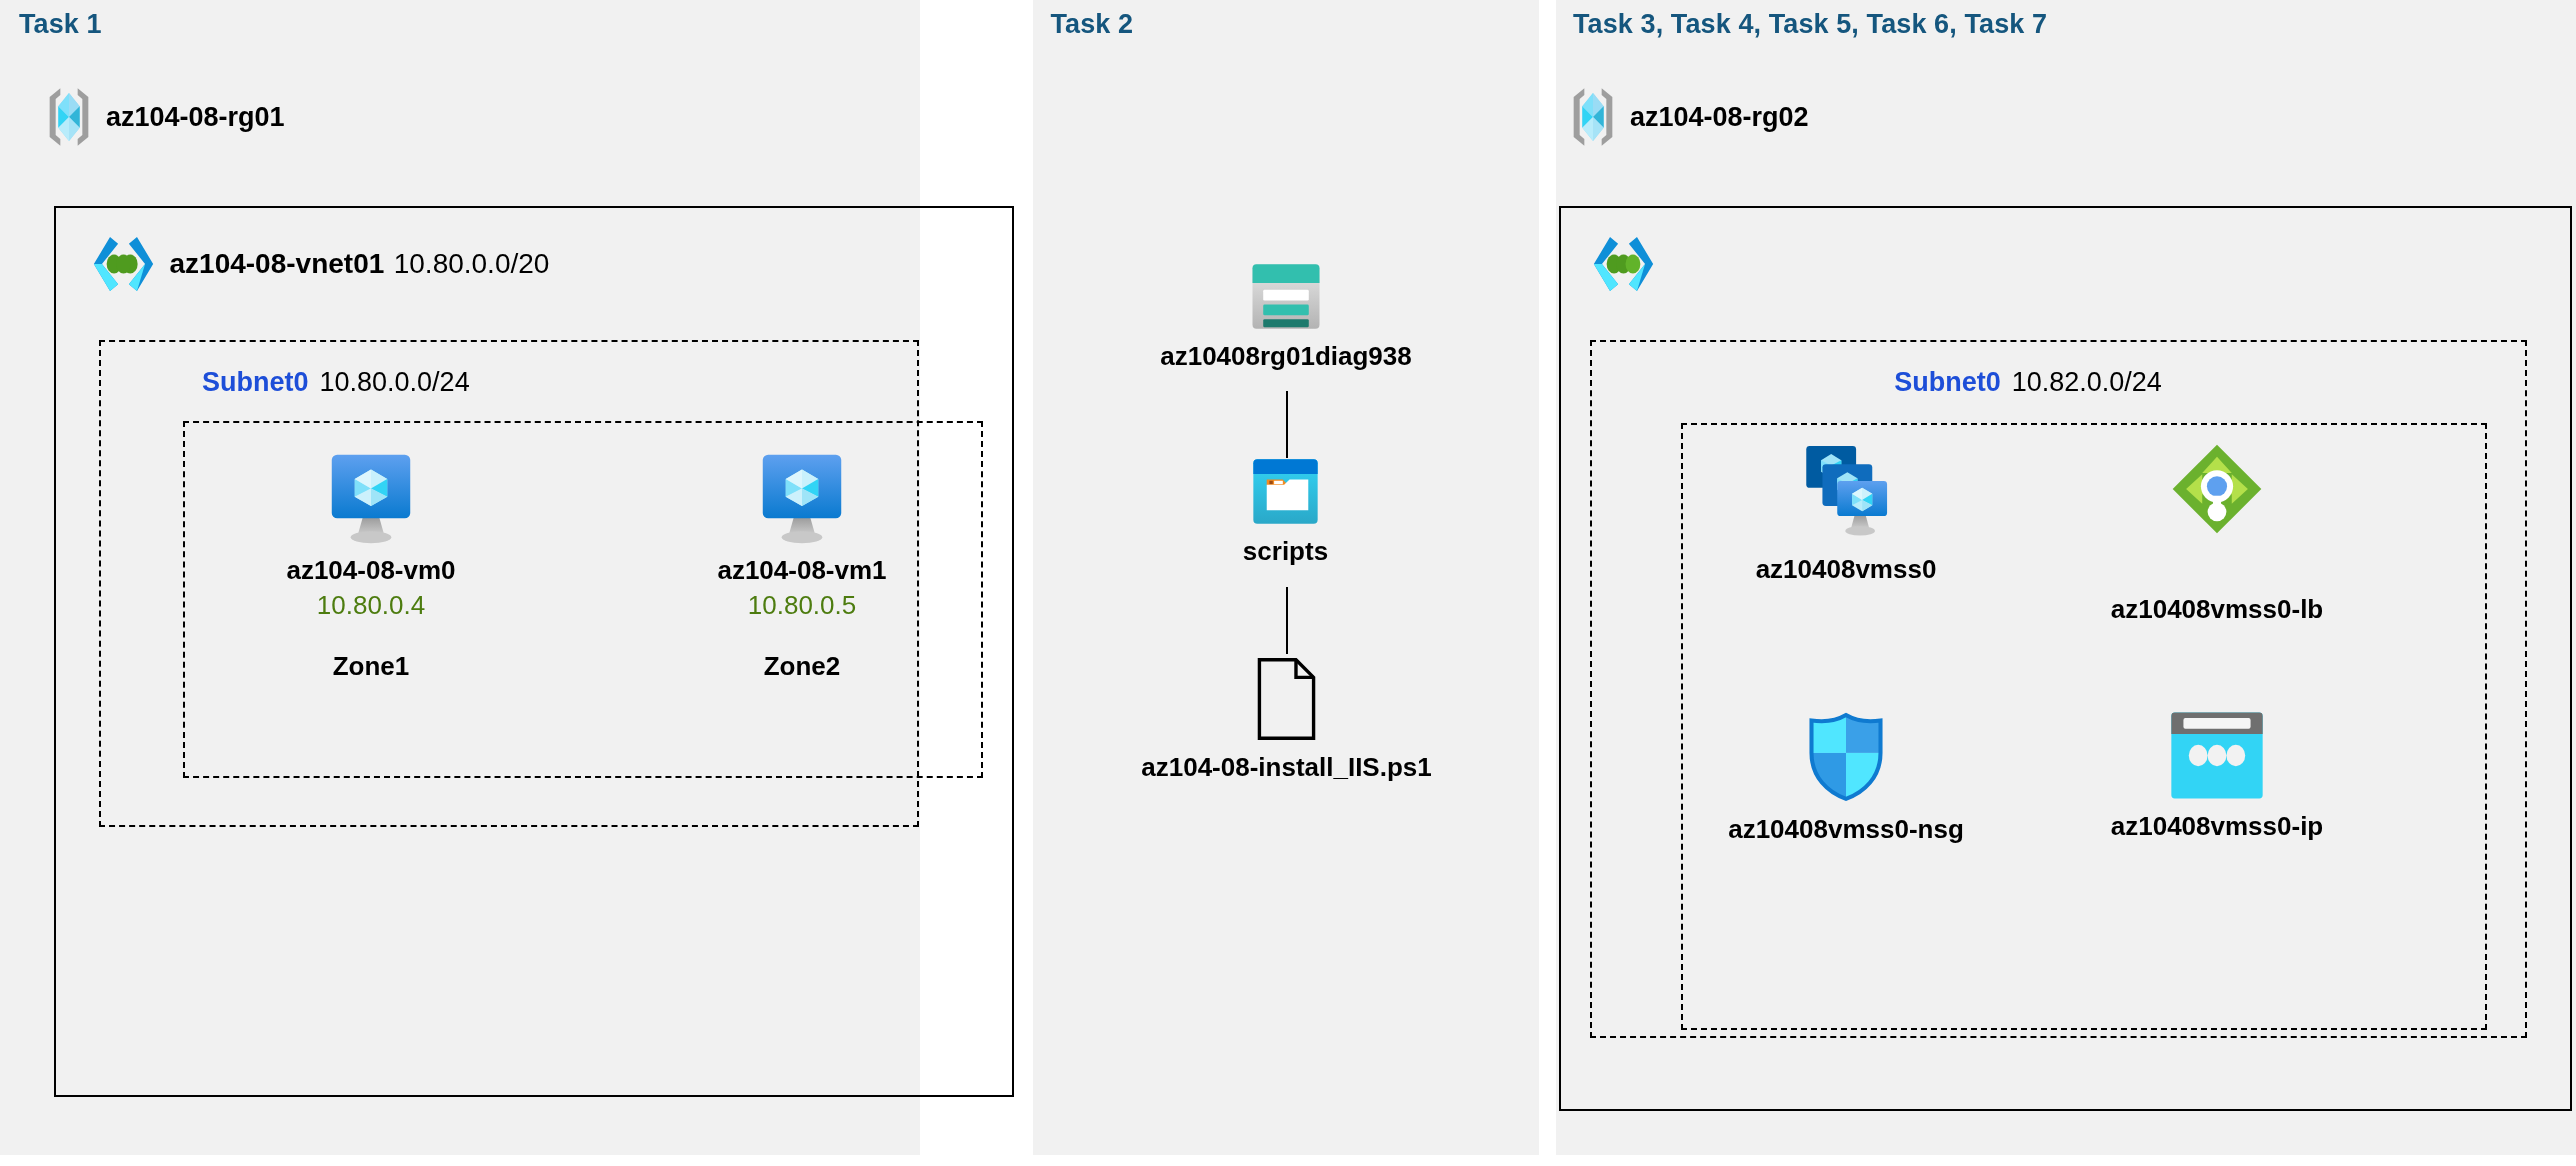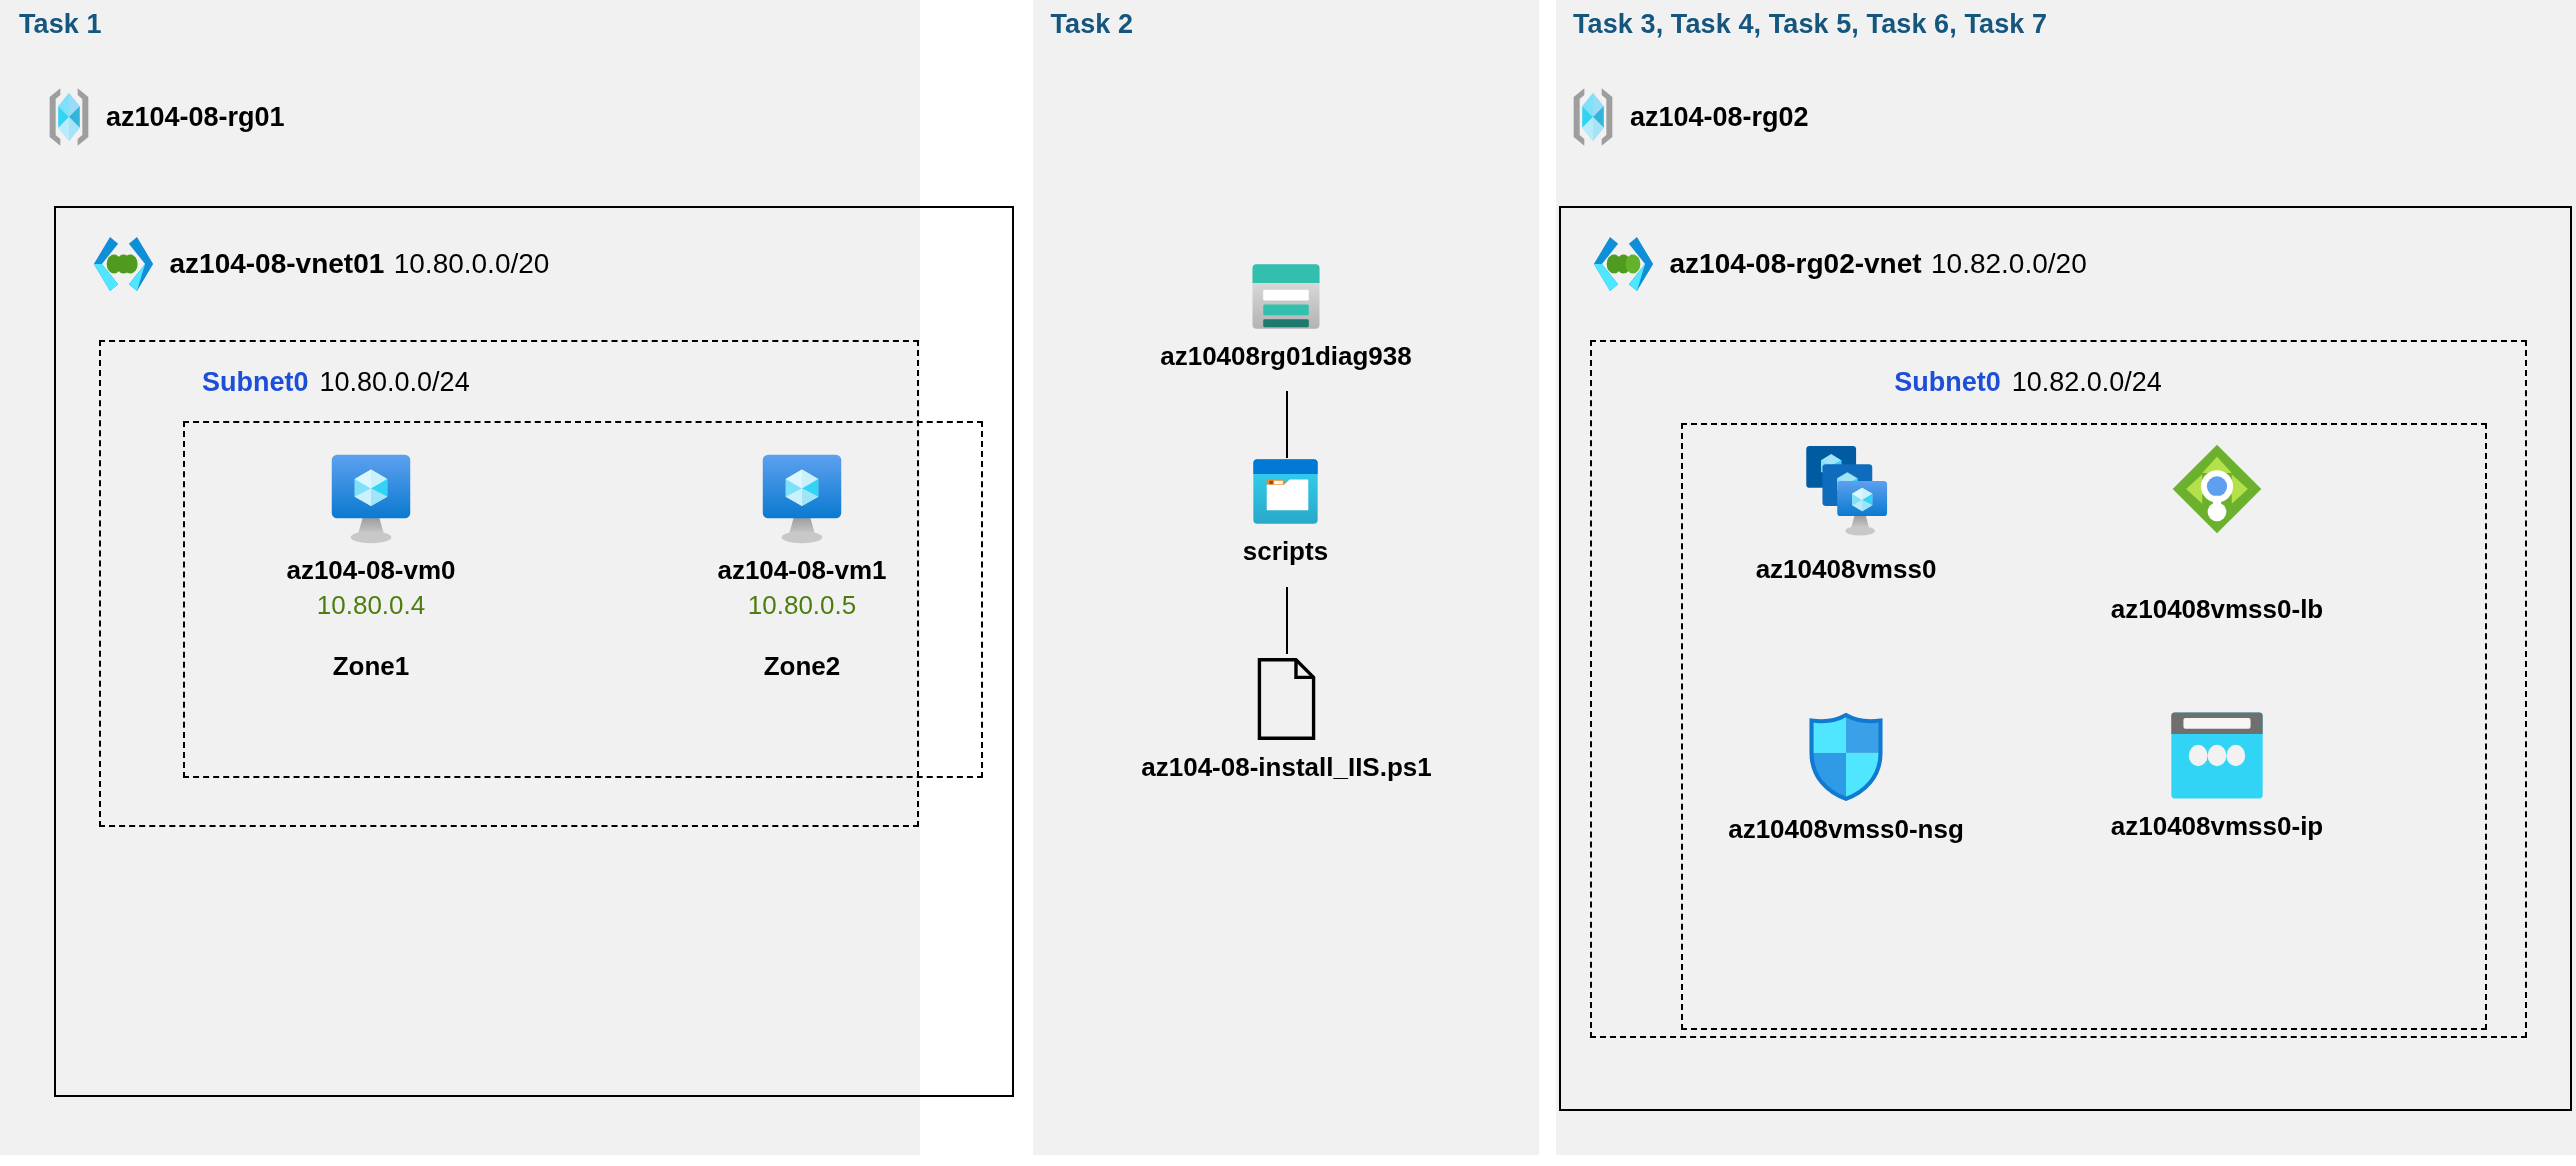--- a/index.html
+++ b/index.html
@@ -237,24 +237,20 @@
       <svg width="65" height="62" viewBox="0 0 96 92">
         <path d="M28 6 L40 16 L16 46 L40 76 L28 86 L4 46 Z" fill="#0f8fd8"></path>
         <path d="M16 46 L40 76 L28 86 L4 46 Z" fill="#50e6ff"></path>
         <path d="M68 6 L92 46 L68 86 L56 76 L80 46 L56 16 Z" fill="#0f8fd8"></path>
         <path d="M80 46 L68 86 L56 76 Z" fill="#50e6ff"></path>
         <ellipse cx="34" cy="46" rx="11" ry="14" fill="#4f9b1f"></ellipse>
         <ellipse cx="48" cy="46" rx="11" ry="14" fill="#4f9b1f"></ellipse>
         <ellipse cx="62" cy="46" rx="11" ry="14" fill="#62b32a"></ellipse>
       </svg>
     </span>
-    <span style="display:flex;align-items:baseline;">
-      <span class="vnet-name">az104-08-rg02-vnet</span>
-      <span class="vnet-cidr">10.82.0.0/20</span>
-    </span>
   </div>
 
   <div class="dashed-box" style="left:34px;top:340px;width:937px;height:698px;"></div>
 
   <div class="subnet-row" style="left:472px;top:367px;transform:translateX(-50%);">
     <span class="subnet-name">Subnet0</span>
     <span class="subnet-cidr">10.82.0.0/24</span>
   </div>
 
   <div class="dashed-box" style="left:125px;top:423px;width:806px;height:607px;"></div>

